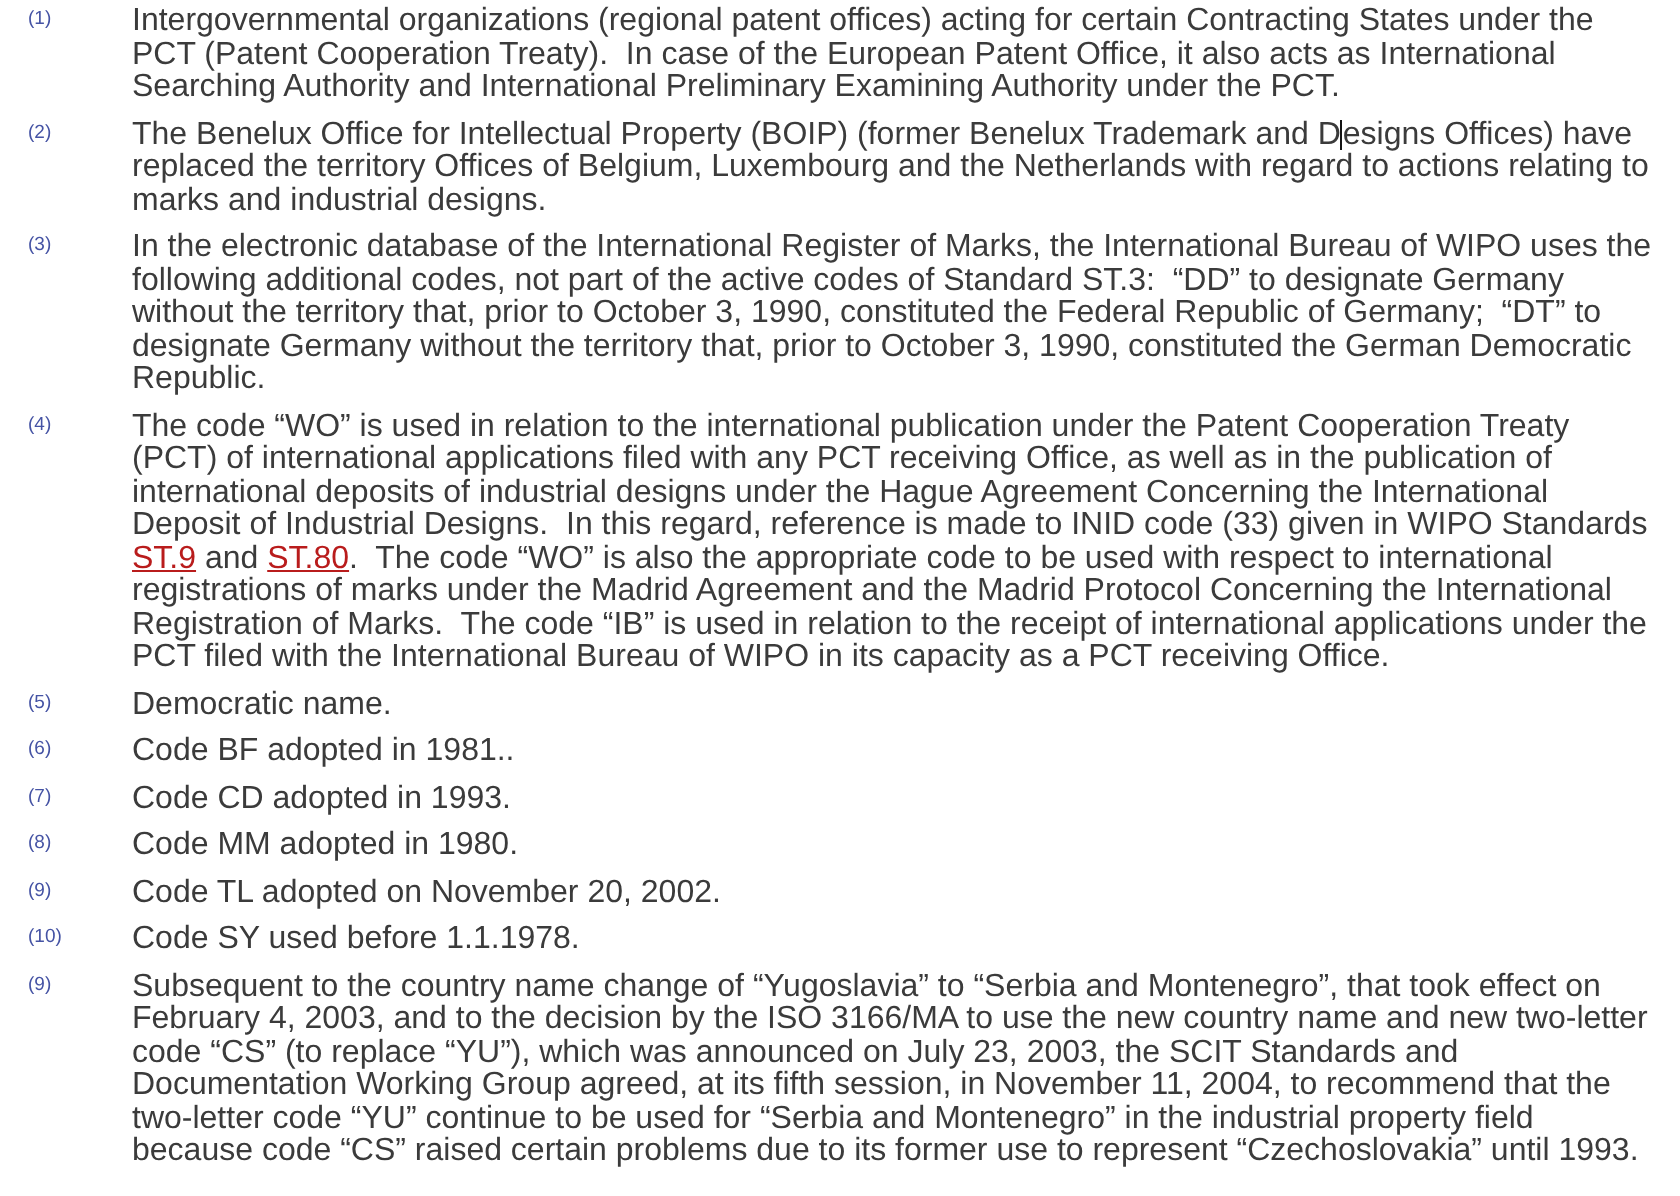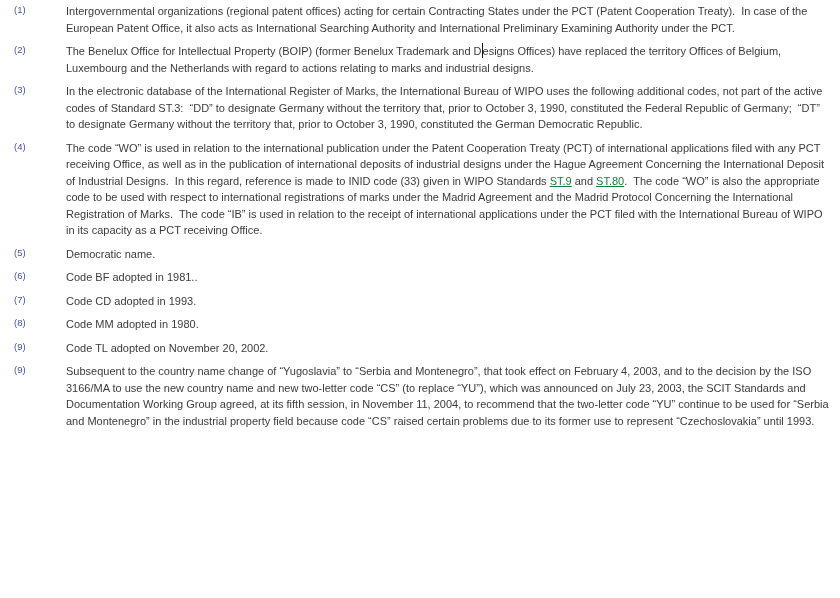--- a/index.html
+++ b/index.html
@@ -25,27 +25,27 @@
   .fn-marker {
     position: absolute;
     left: 14px;
     top: 1px;
     font-size: 9.5px;
     line-height: 11px;
     color: #4553a4;
   }
   .fn-text {
     display: block;
-    font-size: 11px;
+    font-size: 16px;
     line-height: 16.5px;
     color: #3b3b3b;
     white-space: pre-wrap;
   }
   .fn-link {
-    color: #15803d;
+    color: #b91c1c;
     text-decoration: underline;
     cursor: pointer;
   }
   .caret {
     display: inline-block;
     width: 1px;
     height: 15px;
     background: #141414;
     vertical-align: -3px;
   }
@@ -93,20 +93,24 @@
   <div class="footnote">
     <span class="fn-marker">(8)</span>
     <span class="fn-text">Code MM adopted in 1980.</span>
   </div>
 
   <div class="footnote">
     <span class="fn-marker">(9)</span>
     <span class="fn-text">Code TL adopted on November 20, 2002.</span>
   </div>
 
+  <div class="footnote">
+    <span class="fn-marker">(10)</span>
+    <span class="fn-text">Code SY used before 1.1.1978.</span>
+  </div>
 
 
   <div class="footnote">
     <span class="fn-marker">(9)</span>
     <span class="fn-text">Subsequent to the country name change of “Yugoslavia” to “Serbia and Montenegro”, that took effect on February 4, 2003, and to the decision by the ISO 3166/MA to use the new country name and new two-letter code “CS” (to replace “YU”), which was announced on July 23, 2003, the SCIT Standards and Documentation Working Group agreed, at its fifth session, in November 11, 2004, to recommend that the two-letter code “YU” continue to be used for “Serbia and Montenegro” in the industrial property field because code “CS” raised certain problems due to its former use to represent “Czechoslovakia” until 1993.</span>
   </div>
 
 </div>
 
 </body></html>

